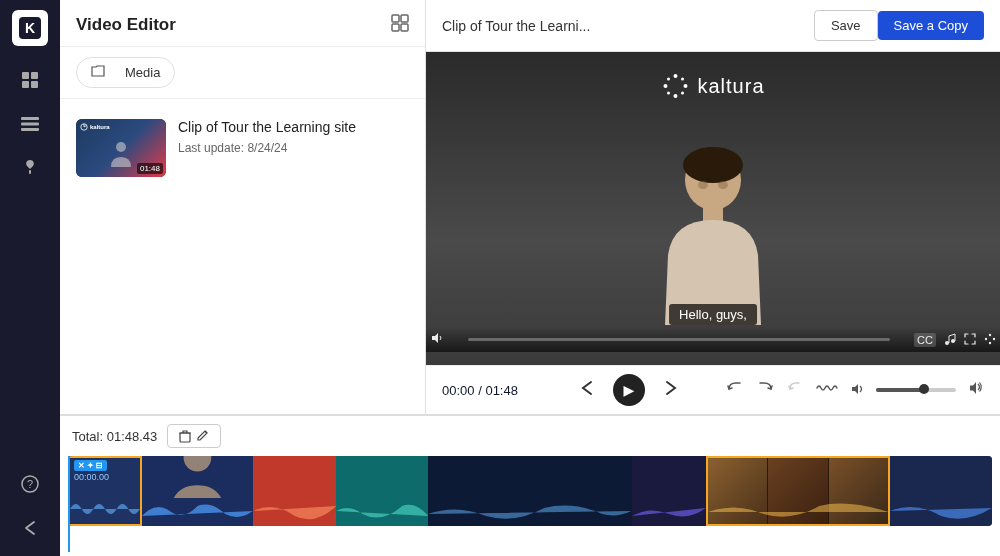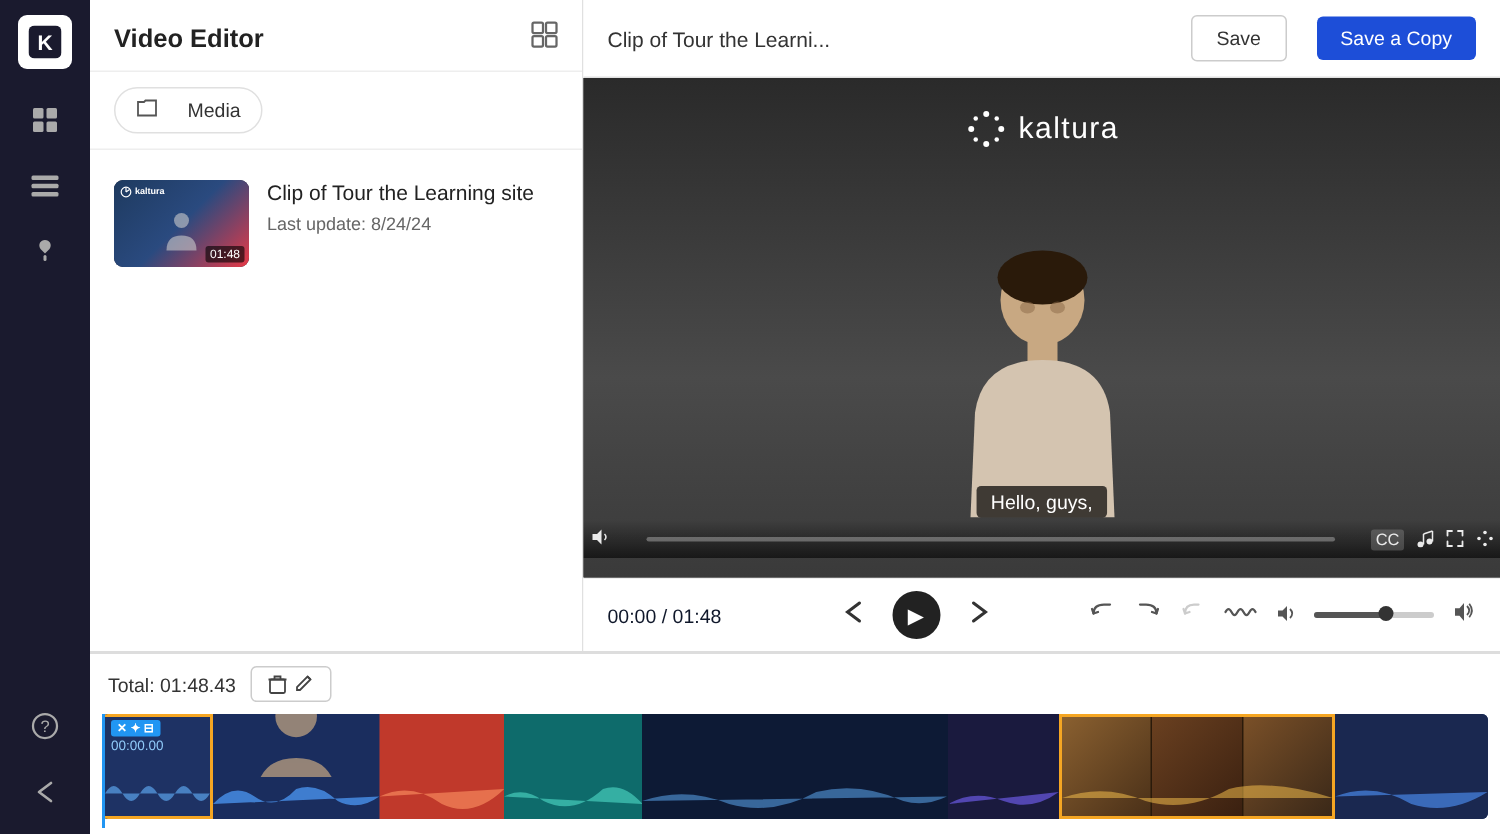--- a/index.html
+++ b/index.html
@@ -52,21 +52,21 @@
 
     
     .top-section {
       display: flex;
       flex: 1;
       overflow: hidden;
     }
 
     
     .left-panel {
-      width: 329px;
+      width: 366px;
       background: #fff;
       border-right: 1px solid #e0e0e0;
       display: flex;
       flex-direction: column;
       flex-shrink: 0;
     }
     .panel-header {
       display: flex;
       align-items: center;
       justify-content: space-between;
@@ -152,21 +152,21 @@
       background: #fff;
       border-bottom: 1px solid #e0e0e0;
     }
     .video-title {
       font-size: 14px;
       color: #333;
       font-weight: 500;
     }
     .video-header-btns {
       display: flex;
-      gap: 20px;
+      gap: 0;
       align-items: center;
     }
     .btn-save {
       padding: 7px 16px;
       border: 1px solid #ccc;
       border-radius: 4px;
       background: #fff;
       font-size: 13px;
       color: #333;
       cursor: pointer;
@@ -323,21 +323,21 @@
       top: -4px;
       left: 60%;
       width: 10px; height: 10px;
       background: #333;
       border-radius: 50%;
       transform: translateX(-50%);
     }
 
     
     .timeline-section {
-      height: 122px;
+      height: 142px;
       background: #fff;
       border-top: 2px solid #ddd;
       display: flex;
       flex-direction: column;
     }
     .timeline-header {
       display: flex;
       align-items: center;
       padding: 8px 70px 8px 12px;
       gap: 10px;

